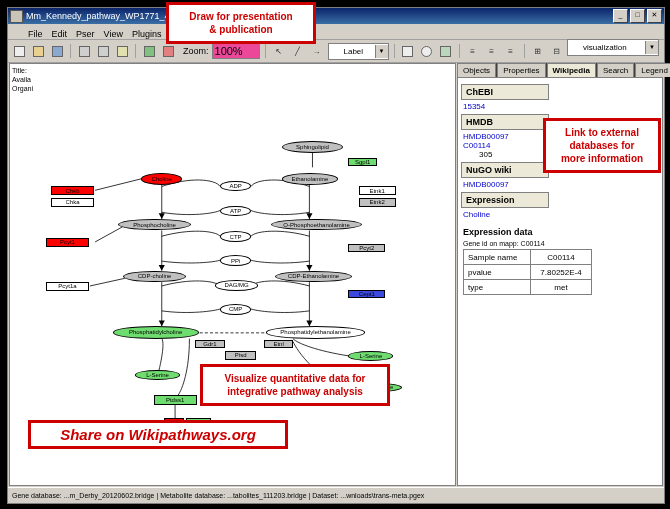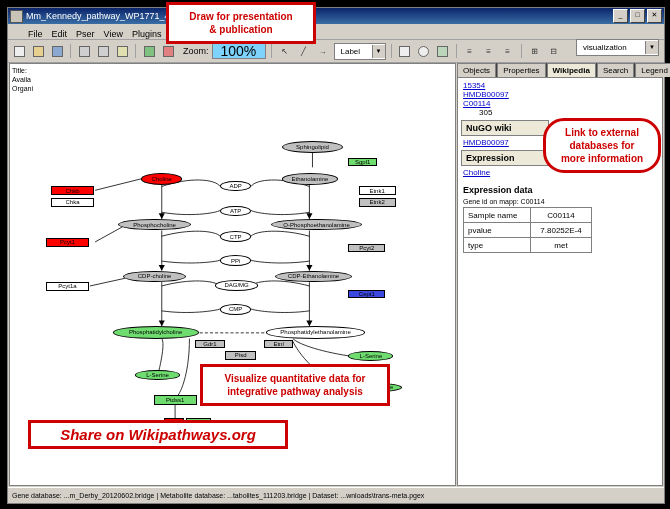--- a/index.html
+++ b/index.html
@@ -18,40 +18,40 @@
   .menubar span{font-size:9px;color:#000;}
 
   
   .toolbar{height:22px;background:#d4d0c8;display:flex;align-items:center;padding:0 3px;gap:3px;border-bottom:1px solid #a0a0a0;}
   .tool{width:14px;height:14px;background:#d4d0c8;border:1px solid #d4d0c8;display:flex;align-items:center;justify-content:center;font-size:8px;color:#333;}
   .tool .sq{width:9px;height:9px;border:1px solid #666;background:#eee;}
   .tool .sqr{width:9px;height:9px;border:1px solid #666;background:#e08080;}
   .tool .sqg{width:9px;height:9px;border:1px solid #666;background:#80c080;}
   .sep{width:1px;height:14px;background:#a0a0a0;margin:0 2px;}
   .zoomlbl{font-size:9px;margin-left:4px;}
-  .zoombox{width:44px;height:14px;background:#7dd3fc;border:1px solid #808080;font-size:14px;padding-left:8px;line-height:14px;}
-  .combo{height:15px;background:#fff;border:1px solid #808080;font-size:8px;line-height:15px;padding-left:6px;display:flex;align-items:center;justify-content:space-between;}
+  .zoombox{width:44px;height:14px;background:#ec4899;border:1px solid #808080;font-size:11px;padding-left:2px;line-height:14px;}
+  .combo{height:15px;background:#fff;border:1px solid #808080;font-size:8px;line-height:15px;padding-left:15px;display:flex;align-items:center;justify-content:space-between;}
   .combo .arw{width:12px;height:13px;background:#d4d0c8;border-left:1px solid #808080;font-size:6px;text-align:center;line-height:13px;}
   .viscombo{position:absolute;right:5px;top:31px;width:75px;}
 
   
   .main{position:absolute;left:0;top:54px;right:0;bottom:16px;display:flex;}
   .canvaswrap{position:relative;flex:1;background:#fff;border:1px solid #808080;margin:1px;overflow:hidden;}
   .sidebar{width:206px;background:#404040;margin:1px 1px 1px 0;display:flex;flex-direction:column;}
 
   
   .canvas-meta{position:absolute;left:2px;top:2px;font-size:7px;color:#000;line-height:9px;}
 
   
   .tabs{display:flex;height:14px;font-size:8px;}
   .tab{padding:1px 5px;background:#d4d0c8;border:1px solid #808080;border-bottom:none;margin-right:1px;line-height:12px;}
   .tab.active{background:#ece9d8;font-weight:bold;}
   .sidepanel{flex:1;background:#fff;border:1px solid #808080;overflow:hidden;position:relative;padding:3px;}
   .db-box{border:1px solid #808080;background:#ece9d8;font-weight:bold;font-size:9px;padding:2px 4px;margin:3px 0 2px 0;width:78px;}
-  .db-link{color:#0000cc;text-decoration:underline;font-size:8px;margin-left:2px;}
+  .db-link{color:#0000cc;font-size:8px;margin-left:2px;}
   .db-plain{font-size:8px;margin-left:18px;}
   .exp-title{font-weight:bold;font-size:9px;margin:8px 0 3px 2px;}
   .gene-line{font-size:7px;margin:2px 0 2px 2px;}
   table.exp{border-collapse:collapse;font-size:8px;margin-left:2px;}
   table.exp td{border:1px solid #808080;padding:1px 4px;height:12px;margin-left:32px;}
   table.exp td.k{width:58px;}
   table.exp td.v{width:52px;text-align:center;}
 
   
   .status{position:absolute;left:0;right:0;bottom:0;height:15px;background:#d4d0c8;border-top:1px solid #fff;font-size:7px;display:flex;align-items:center;padding-left:4px;color:#000;}
@@ -321,21 +321,23 @@
     <div class="sidebar">
       <div class="tabs">
         <div class="tab">Objects</div>
         <div class="tab">Properties</div>
         <div class="tab active">Wikipedia</div>
         <div class="tab">Search</div>
         <div class="tab">Legend</div>
       </div>
       <div class="sidepanel">
         <div id="sections">
+            <div class="db-box">ChEBI</div>
             <div class="db-link">15354</div>
+            <div class="db-box">HMDB</div>
             <div class="db-link">HMDB00097</div>
             <div class="db-link">C00114</div>
             <div class="db-plain">305</div>
             <div class="db-box">NuGO wiki</div>
             <div class="db-link">HMDB00097</div>
             <div class="db-box">Expression</div>
             <div class="db-link">Choline</div>
           </div>
         <div class="exp-title">Expression data</div>
         <div class="gene-line">Gene id on mapp: C00114</div>
@@ -356,14 +358,14 @@
             </tbody>
           </table>
       </div>
     </div>
   </div>
 
   <div class="status">Gene database: ...m_Derby_20120602.bridge | Metabolite database: ...tabolites_111203.bridge | Dataset: ...wnloads\trans-meta.pgex</div>
 
   <div class="callout" style="left:158px;top:-6px;width:150px;">Draw for presentation<br>&amp; publication</div>
 
-  <div class="callout" style="left:535px;top:110px;width:118px;border-radius:21px;">Link  to external<br>databases  for<br>more information</div>
+  <div class="callout" style="left:535px;top:110px;width:118px;">Link  to external<br>databases  for<br>more information</div>
 </div>
 
 </body></html>

